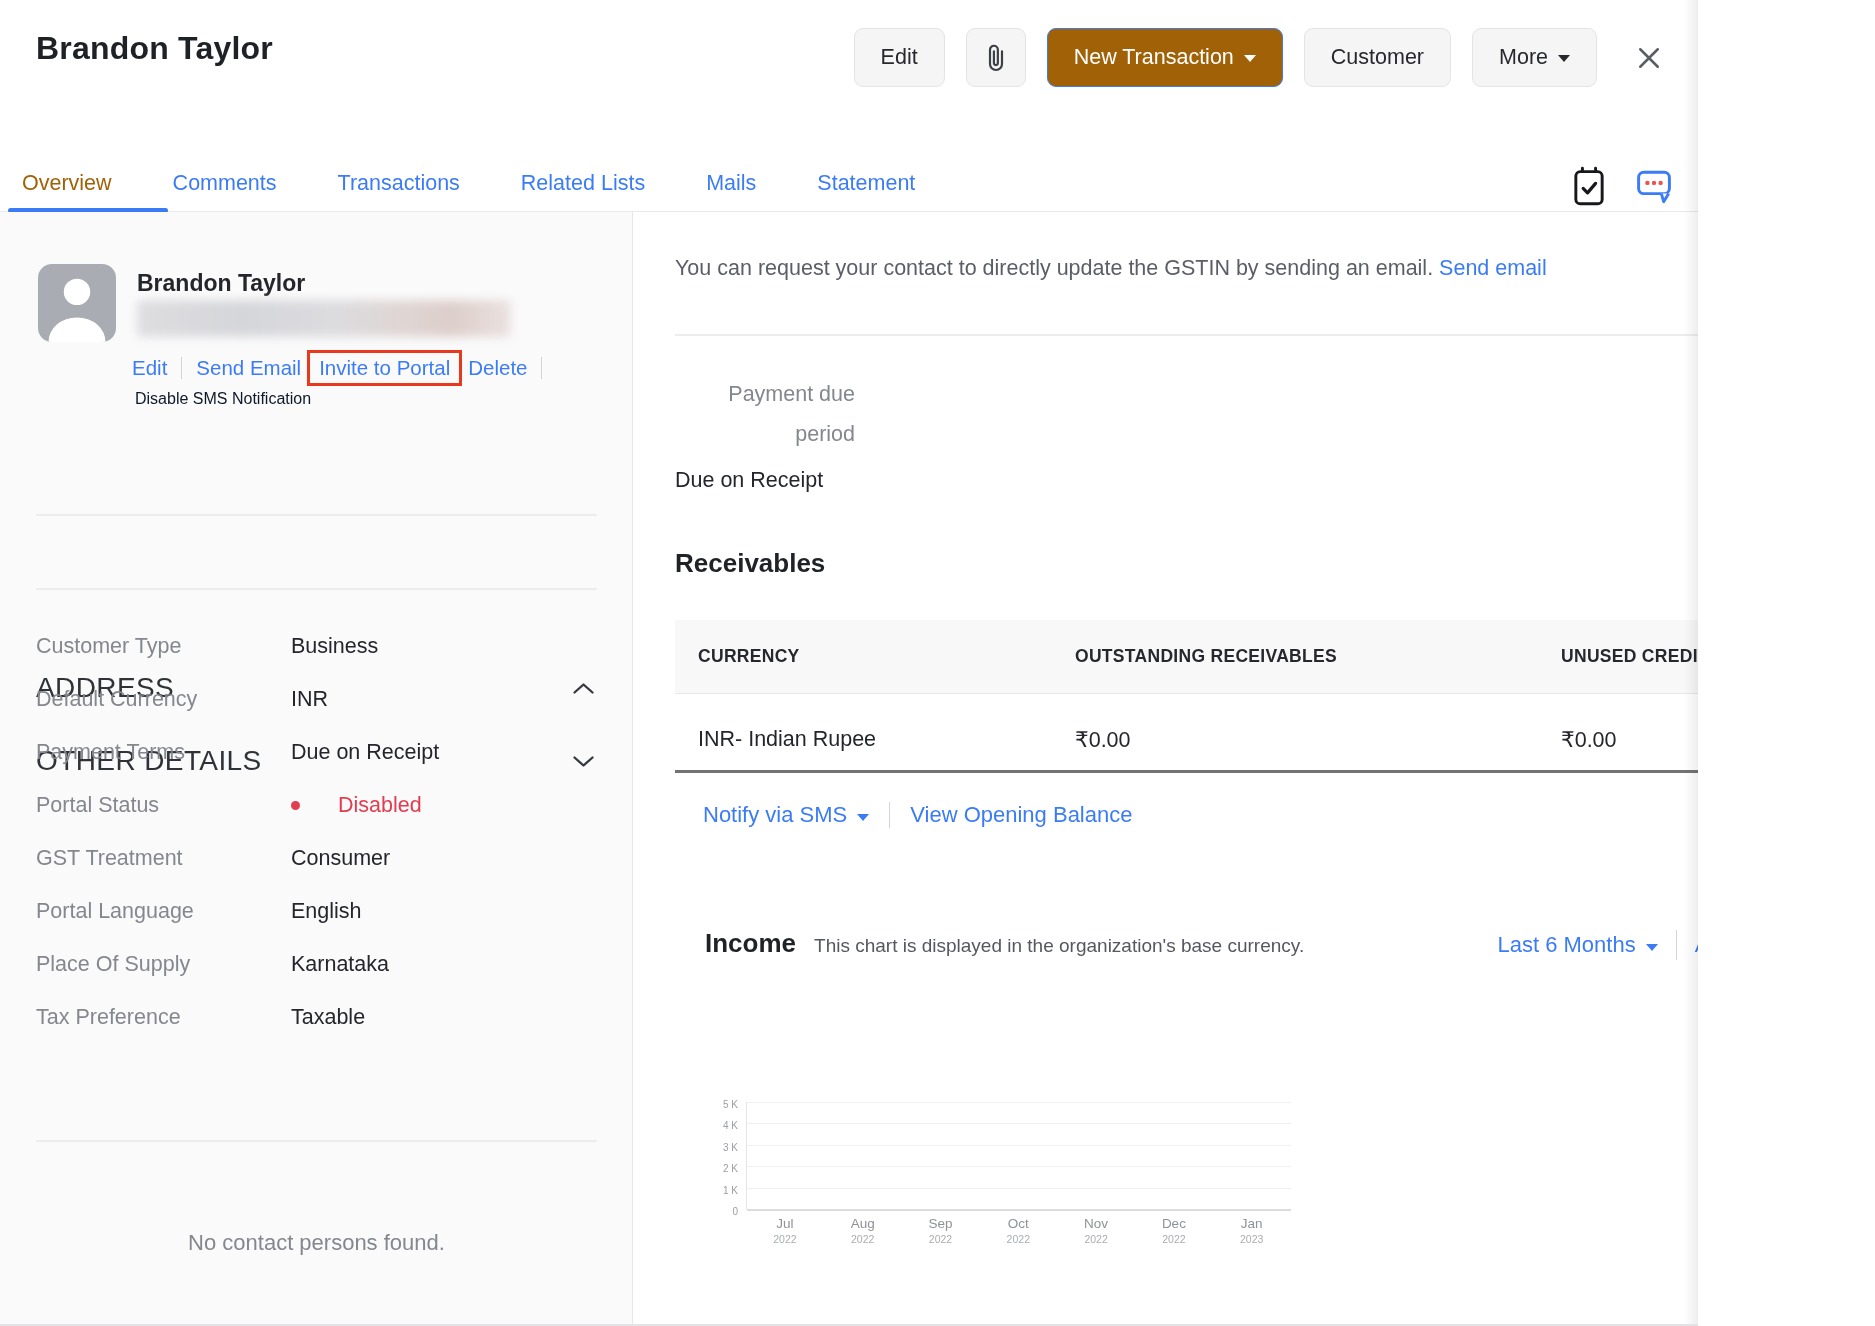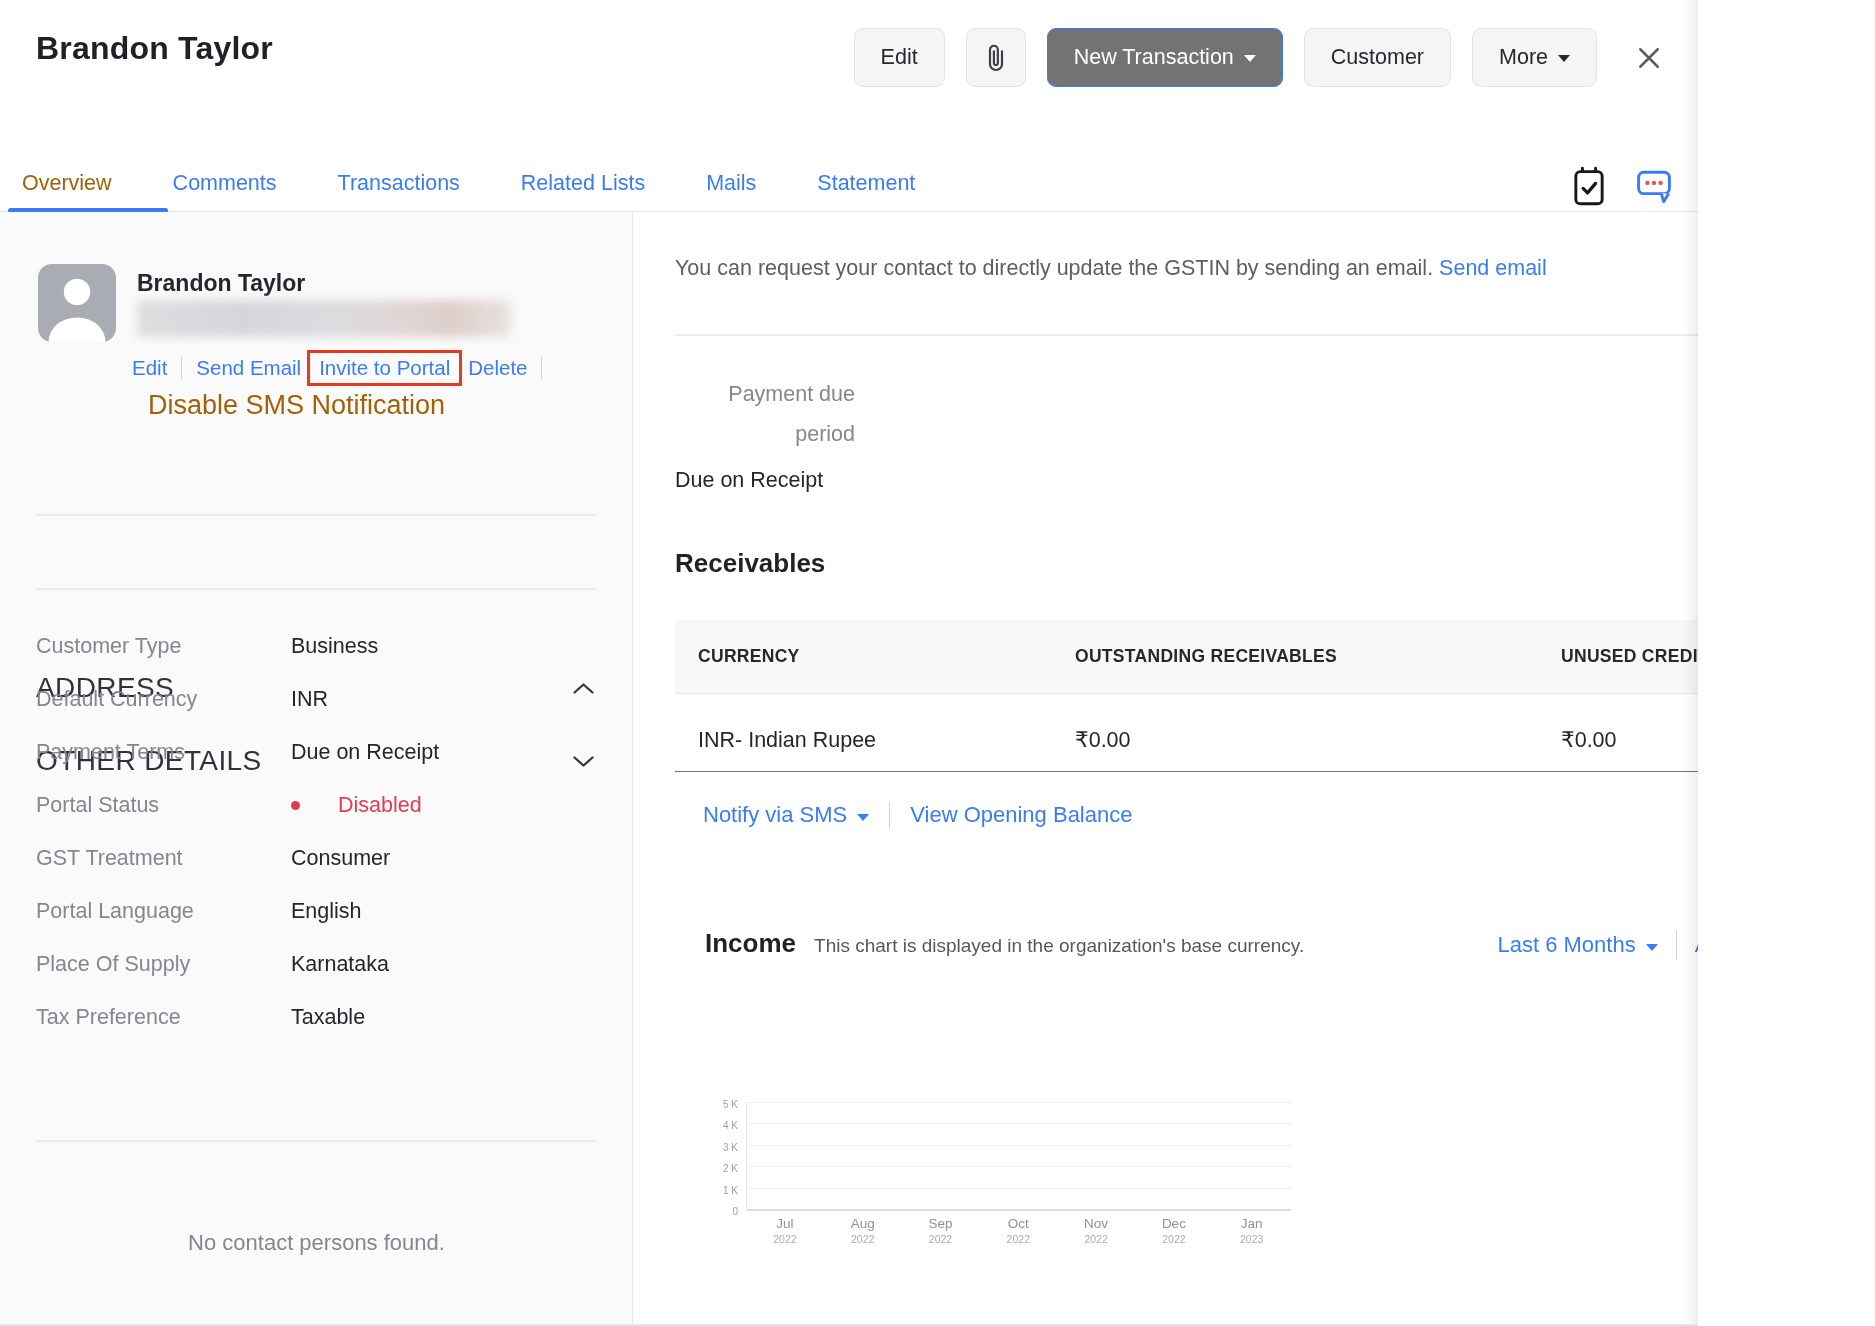--- a/index.html
+++ b/index.html
@@ -11,21 +11,21 @@
         background:linear-gradient(90deg,rgba(0,0,0,0) 0%,rgba(0,0,0,0.07) 100%);pointer-events:none;z-index:50;}
 
   
   .hdr{position:absolute;left:0;top:0;width:100%;height:155px;}
   .hdr-title{position:absolute;left:36px;top:30px;font-size:32px;font-weight:700;color:#1e2125;letter-spacing:.2px;}
   .hdr-actions{position:absolute;right:30px;top:28px;display:flex;align-items:center;gap:21px;}
   .btn{height:59px;display:inline-flex;align-items:center;justify-content:center;
        background:#f5f5f6;border:1px solid #e4e4e8;border-radius:9px;font-size:21.5px;color:#26282d;
        padding:0 26px;cursor:pointer;white-space:nowrap;}
   .btn.icon-btn{padding:0 16px;}
-  .btn.primary{background:#737373;border-color:#3b7cf6;color:#fff;text-align:center;}
+  .btn.primary{background:#a16207;border-color:#3b7cf6;color:#fff;text-align:center;}
   .caret{display:inline-block;width:0;height:0;border-left:6px solid transparent;border-right:6px solid transparent;
          border-top:7px solid currentColor;margin-left:10px;position:relative;top:1px;}
   .close-x{margin-left:12px;background:none;border:none;cursor:pointer;padding:4px;display:flex;align-items:center;}
 
   
   .tabbar{position:absolute;left:0;top:155px;width:100%;height:57px;border-bottom:1.5px solid #e9e9ec;}
   .tabs{position:absolute;left:22px;top:0;height:100%;display:flex;align-items:center;}
   .tab{font-size:21.5px;color:#3b7cf6;margin-right:61px;cursor:pointer;white-space:nowrap;}
   .tab.active{color:#a16207;}
   .tab-underline{position:absolute;left:8px;bottom:-2px;width:160px;height:5px;background:#3b7cf6;border-radius:3px;}
@@ -35,21 +35,21 @@
   
   .left{position:absolute;left:0;top:212px;width:633px;height:1114px;background:#fafafb;border-right:1px solid #e7e7ea;}
   .avatar{position:absolute;left:38px;top:52px;width:78px;height:78px;border-radius:14px;background:#a9acb2;overflow:hidden;}
   .c-name{position:absolute;left:137px;top:58px;font-size:23px;font-weight:700;color:#24262b;}
   .c-blur{position:absolute;left:137px;top:88px;width:374px;height:37px;border-radius:4px;opacity:.8;filter:blur(5px);
           background:linear-gradient(90deg,#d7d7da 0%,#cdced2 28%,#d5d5d9 52%,#d9cdca 72%,#d6c4bf 84%,#e6dcda 100%);}
   .c-links{position:absolute;left:132px;top:138px;display:flex;align-items:center;font-size:20.5px;color:#3b7cf6;white-space:nowrap;}
   .c-links a{color:#3b7cf6;text-decoration:none;cursor:pointer;}
   .sep{width:1px;height:22px;background:#d4d4d8;margin:0 14px;}
   .invite-box{border:3px solid #e8391f;padding:3px 9px;margin:0 6px;}
-  .c-links-2{position:absolute;left:148px;top:178px;font-size:27px;color:#a16207;cursor:pointer;}
+  .c-links-2{position:absolute;left:135px;top:178px;font-size:16px;color:#0f172a;cursor:pointer;}
 
   .sec-hd{position:absolute;left:0;width:633px;padding:0 38px 0 36px;display:flex;align-items:center;justify-content:space-between;}
   .sec-title{font-size:28px;color:#2f3237;letter-spacing:.4px;}
   .sec-div{position:absolute;left:36px;width:561px;height:1.5px;background:#ececee;}
   .chev{display:flex;cursor:pointer;}
 
   .details{position:absolute;left:0;top:408px;width:633px;}
   .drow{display:flex;align-items:center;height:53px;padding-left:36px;font-size:21.5px;}
   .dlabel{width:255px;color:#84878d;}
   .dval{color:#24262b;display:flex;align-items:center;}
@@ -64,21 +64,21 @@
   .gstin{position:absolute;left:41px;top:44px;font-size:21.5px;color:#5b5e66;}
   .gstin a{color:#3b7cf6;text-decoration:none;cursor:pointer;}
   .rdiv{position:absolute;left:41px;top:122px;width:1160px;height:1.5px;background:#ededef;}
   .payment{position:absolute;left:41px;top:162px;}
   .pay-label{width:180px;font-size:21.5px;color:#84878d;line-height:40px;text-align:right;}
   .pay-val{font-size:21.5px;color:#24262b;margin-top:14px;}
   .recv-title{position:absolute;left:41px;top:336px;font-size:26px;font-weight:700;color:#1f2226;}
   table.recv{position:absolute;left:41px;top:408px;width:1160px;border-collapse:collapse;font-size:21.5px;}
   table.recv thead th{background:#f8f8f9;text-align:left;font-size:17.5px;font-weight:700;color:#26282d;
         letter-spacing:.3px;height:73px;padding:0 0 0 23px;border-bottom:1px solid #e8e8eb;}
-  table.recv tbody td{height:78px;padding:16px 0 0 23px;border-bottom:1px solid #737373;color:#24262b;}
+  table.recv tbody td{height:78px;padding:16px 0 0 23px;border-bottom:3px solid #737373;color:#24262b;}
   .recv-actions{position:absolute;left:69px;top:590px;display:flex;align-items:center;font-size:22px;color:#3b7cf6;}
   .recv-actions a{color:#3b7cf6;text-decoration:none;cursor:pointer;display:flex;align-items:center;}
   .recv-actions .sep{height:26px;margin:0 20px;}
   .blue-caret{display:inline-block;width:0;height:0;border-left:6px solid transparent;border-right:6px solid transparent;
          border-top:7px solid #3b7cf6;margin-left:10px;position:relative;top:2px;}
 
   .income-hd{position:absolute;left:41px;top:716px;width:1160px;display:flex;align-items:baseline;}
   .income-title{font-size:26px;font-weight:700;color:#1f2226;margin-left:30px;}
   .income-note{font-size:19px;color:#55585f;margin-left:18px;}
   .income-filters{margin-left:auto;display:flex;align-items:center;font-size:22px;color:#3b7cf6;padding-right:45px;}

